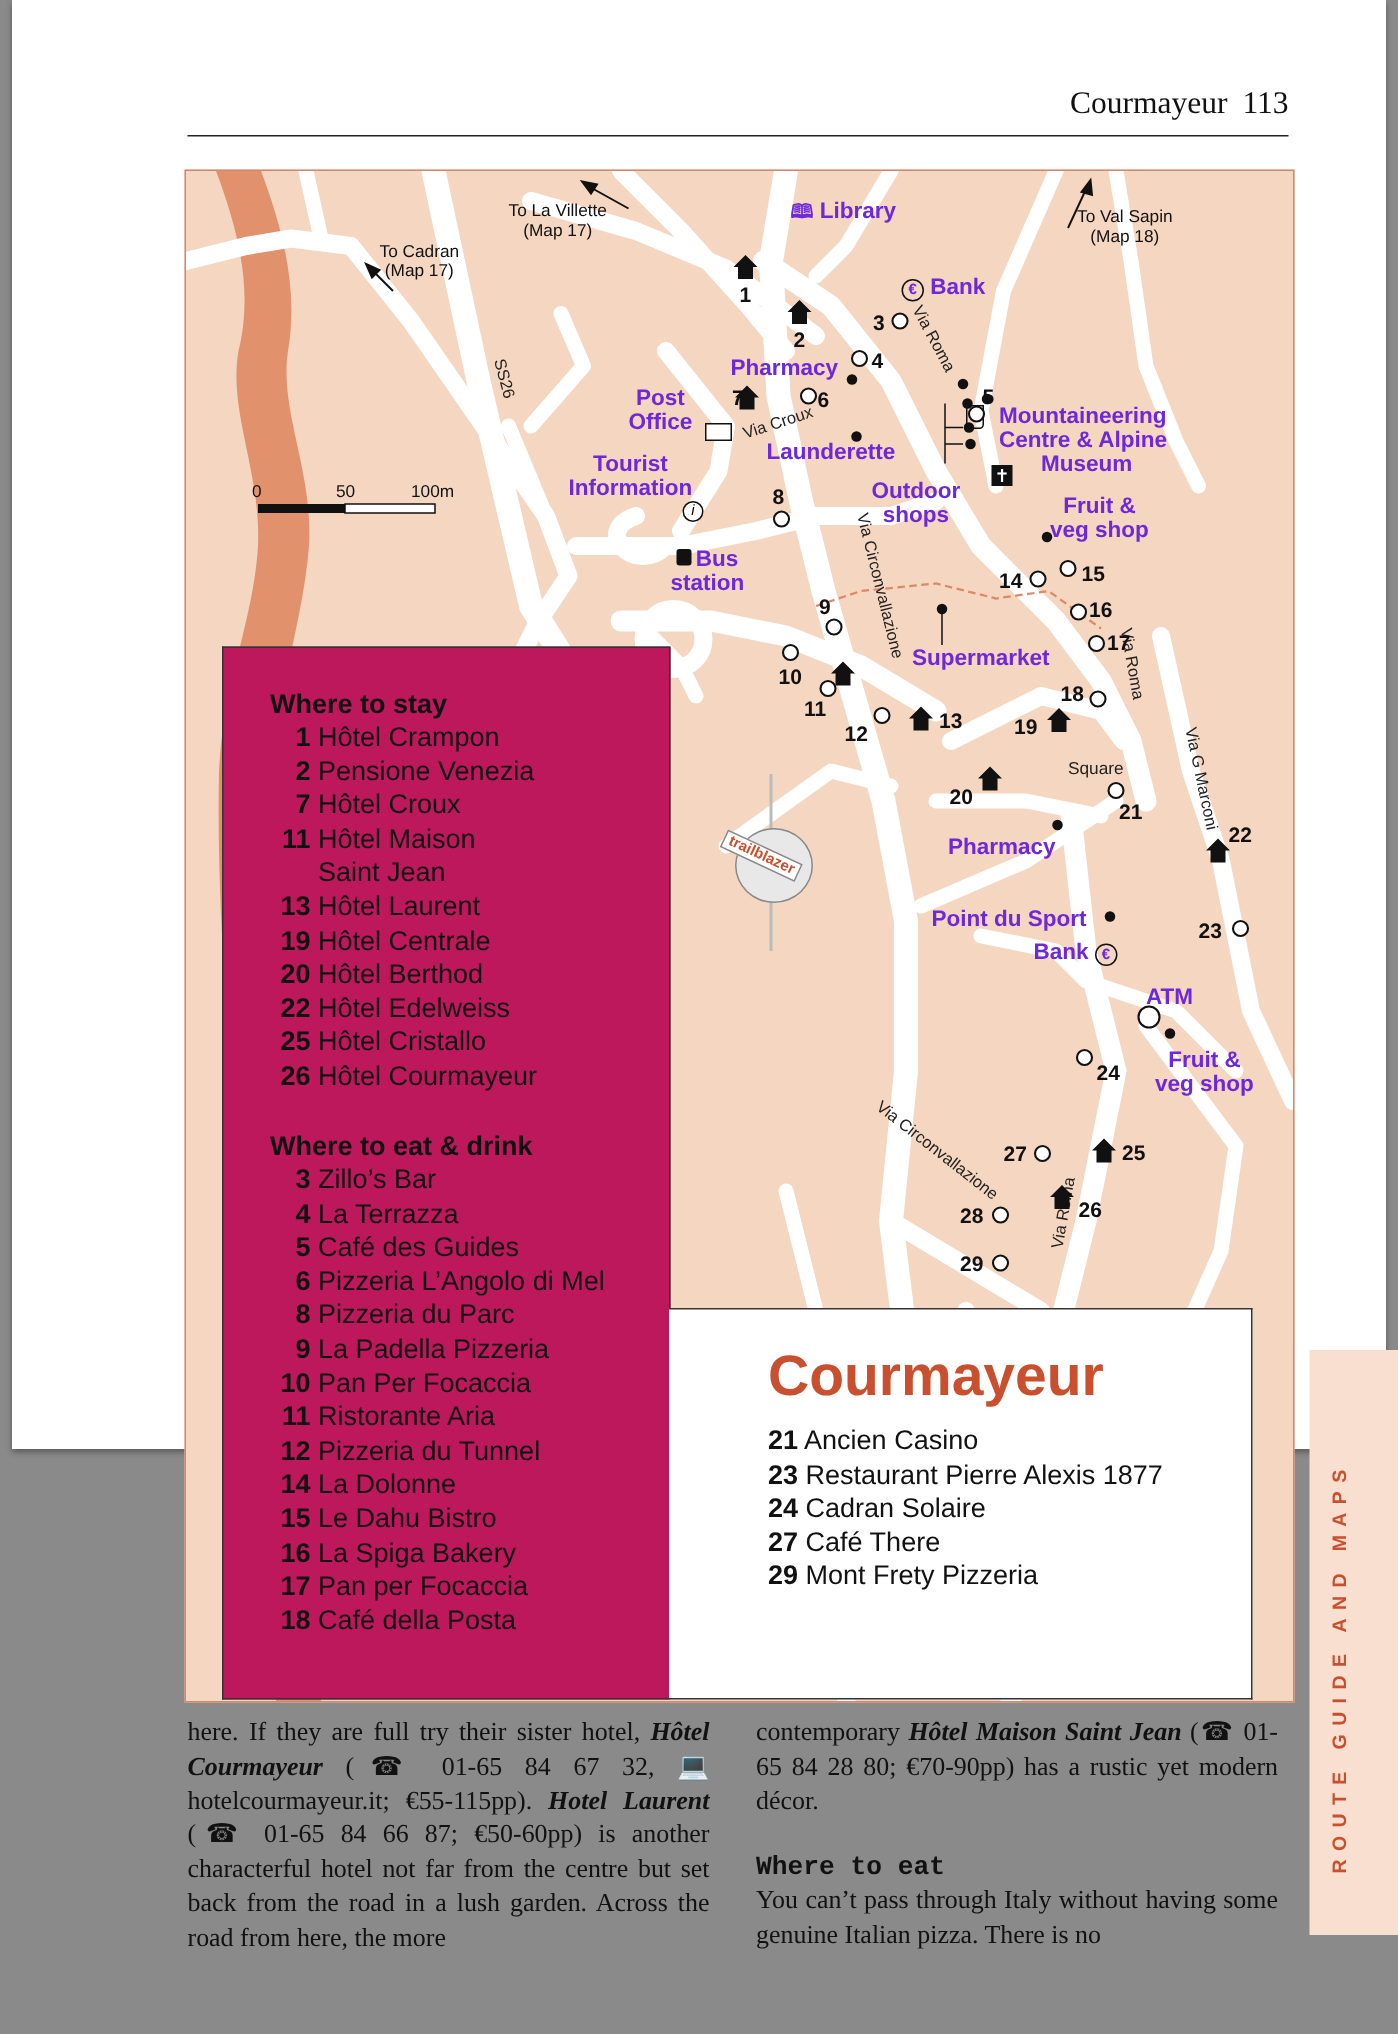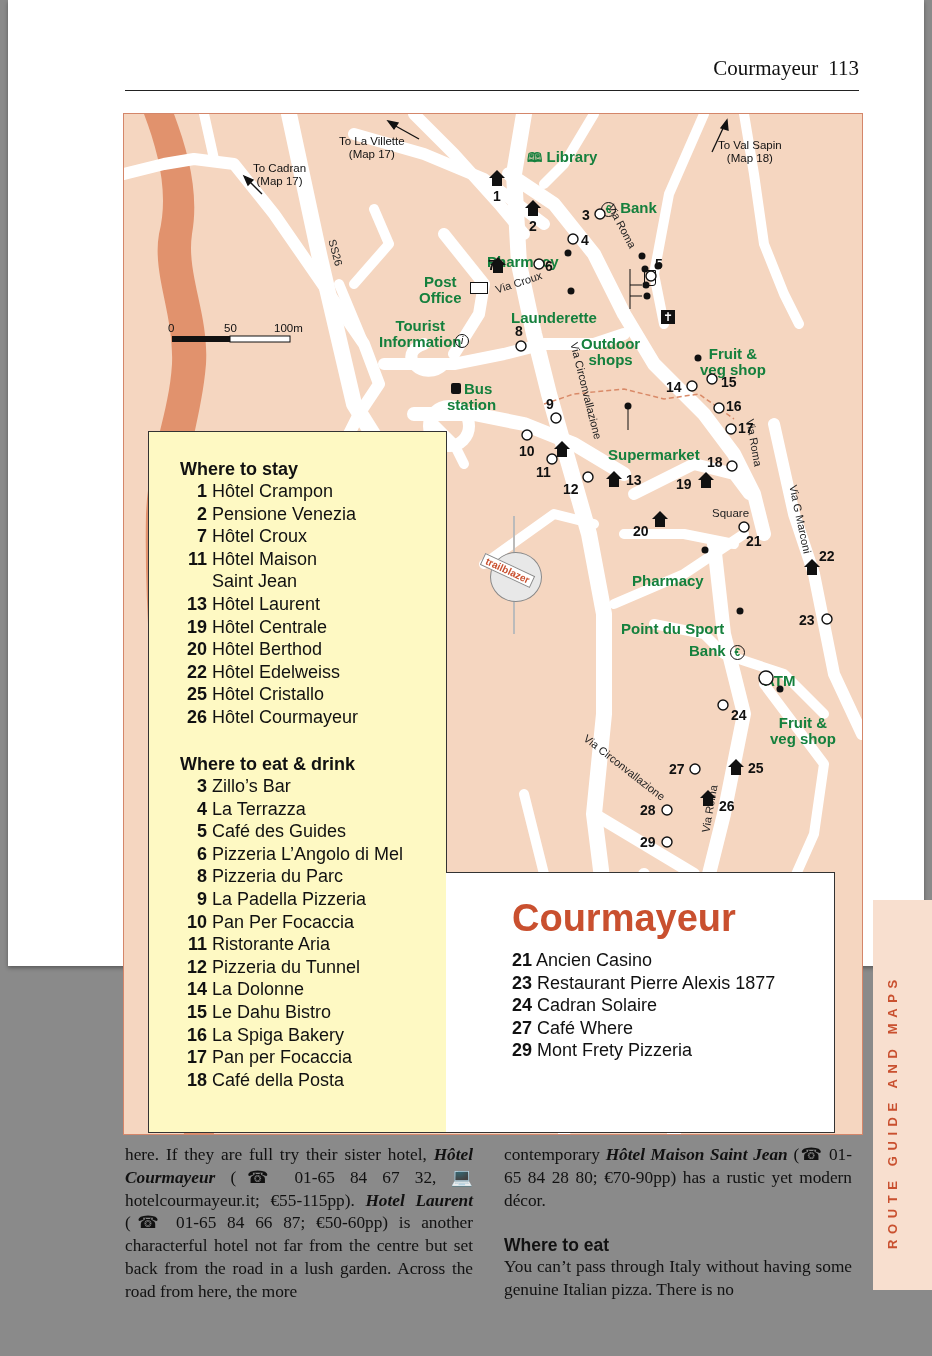--- a/index.html
+++ b/index.html
@@ -16,28 +16,28 @@
     border-bottom: 1.5px solid #222;
     font-family: "Liberation Serif", serif; font-size: 21px; color: #111;
     text-align: right; line-height: 28px;
   }
   .running-head .pg { margin-left: 10px; }
   .map {
     position: absolute; left: 115px; top: 113px; width: 738px; height: 1020px;
     background: #f5d6c0; border: 1.5px solid #d4866a; overflow: hidden;
   }
   .map svg { position: absolute; left: 0; top: 0; }
-  .lbl { position: absolute; color: #15803d; font-weight: bold; font-size: 15px; line-height: 16px; white-space: nowrap; margin-top: 16px; }
+  .lbl { position: absolute; color: #6d28d9; font-weight: bold; font-size: 15px; line-height: 16px; white-space: nowrap; }
   .lbl.c { text-align: center; }
   .sm { position: absolute; font-size: 11.5px; color: #111; line-height: 13px; text-align: center; white-space: nowrap; }
   .street { position: absolute; font-size: 11px; color: #222; white-space: nowrap; transform-origin: left top; }
   .num { position: absolute; font-weight: bold; font-size: 14px; color: #111; white-space: nowrap; }
   .legend-left {
     position: absolute; left: 24px; top: 317px; width: 298px; height: 700px;
-    background: #fef9c3; border: 1.5px solid #333; border-right: none; border-bottom: 1.5px solid #333;
+    background: #be185d; border: 1.5px solid #333; border-right: none; border-bottom: 1.5px solid #333;
   }
   .legend-right {
     position: absolute; left: 322px; top: 758px; width: 388px; height: 259px;
     background: #fff; border: 1.5px solid #333; border-left: none;
   }
   .legend-left::after {
     content: ""; position: absolute; right: 0; top: 0; width: 1.5px; height: 440px; background: #333;
   }
   .leg-h { font-weight: bold; font-size: 18px; color: #111; margin: 0; line-height: 22px; }
   .leg-list { list-style: none; margin: 0; padding: 0; }
@@ -45,21 +45,21 @@
   .leg-list li .n { display: inline-block; width: 27px; font-weight: bold; text-align: right; margin-right: 5px; }
   .leg-list li .cont { padding-left: 32px; }
   .title-big { font-weight: bold; font-size: 38px; color: #c9502f; margin: 0; line-height: 42px; }
   .body-col {
     position: absolute; top: 1144px; width: 348px;
     font-family: "Liberation Serif", serif; font-size: 17.3px; line-height: 22.8px; color: #111;
     text-align: justify;
   }
   .body-col p { margin: 0; }
   .body-col b i, .body-col i b { font-weight: bold; font-style: italic; }
-  .sub-h { font-family: Liberation Sans, sans-serif; font-weight: bold; font-size: 17.5px; margin-top: 22px !important; line-height: 22px; }
+  .sub-h { font-family: Liberation Mono, monospace; font-weight: bold; font-size: 17.5px; margin-top: 22px !important; line-height: 22px; }
   .side-tab {
     position: absolute; left: 865px; top: 900px; width: 59px; height: 390px; background: #f8dfcf;
   }
   .side-tab span {
     position: absolute; left: 12px; top: 349px; transform: rotate(-90deg); transform-origin: left top;
     font-weight: bold; font-size: 13px; letter-spacing: 5.6px; color: #c9502f; white-space: nowrap;
   }
 </style>
 </head>
 <body>
@@ -156,20 +156,25 @@
         <div>Post</div>
         <div>Office</div>
       </div>
     <div style="position:absolute;left:346px;top:168px;width:16px;height:10px;border:1.3px solid #111;background:#fff;"></div>
     <div class="lbl" style="left:387px;top:180px;">Launderette</div>
     <div class="lbl c" style="left:255px;top:188px;">
         <div>Tourist</div>
         <div>Information</div>
       </div>
     <div style="position:absolute;left:331px;top:220px;width:12px;height:12px;border:1.3px solid #111;border-radius:50%;font-size:10px;font-style:italic;line-height:12px;text-align:center;">i</div>
+    <div class="lbl" style="left:542px;top:156px;">
+        <div>Mountaineering</div>
+        <div>Centre &amp; Alpine</div>
+        <div style="padding-left:28px;">Museum</div>
+      </div>
     <div style="position:absolute;left:520px;top:156px;width:10px;height:14px;border:1.5px solid #111;border-radius:0 0 3px 3px;"></div>
     <div style="position:absolute;left:537px;top:196px;width:14px;height:14px;background:#111;color:#fff;font-size:12px;line-height:14px;text-align:center;">✝</div>
     <div class="lbl c" style="left:457px;top:206px;">
         <div>Outdoor</div>
         <div>shops</div>
       </div>
     <div class="lbl c" style="left:576px;top:216px;">
         <div>Fruit &amp;</div>
         <div>veg shop</div>
       </div>
@@ -317,21 +322,21 @@
       </div>
     </div>
 
     <div class="legend-right">
       <div style="position:absolute;left:66px;top:24px;">
         <h2 class="title-big">Courmayeur</h2>
         <ul class="leg-list" style="margin-top:10px;">
           <li><b>21</b> <span>Ancien Casino</span></li>
           <li><b>23</b> <span>Restaurant Pierre Alexis 1877</span></li>
           <li><b>24</b> <span>Cadran Solaire</span></li>
-          <li><b>27</b> <span>Café Where</span></li>
+          <li><b>27</b> <span>Café There</span></li>
           <li><b>29</b> <span>Mont Frety Pizzeria</span></li>
         </ul>
       </div>
     </div>
   </div>
 
   <div class="body-col" style="left:117px;">
     <p><span>here. If they are full try their sister hotel, </span><b><i>Hôtel Courmayeur</i></b><span> (☎ 01-65 84 67 32, 💻 hotelcourmayeur.it; €55-115pp). </span><b><i>Hotel Laurent</i></b><span> (☎ 01-65 84 66 87; €50-60pp) is another characterful hotel not far from the centre but set back from the road in a lush garden. Across the road from here, the more</span></p>
   </div>
   <div class="body-col" style="left:496px;">

